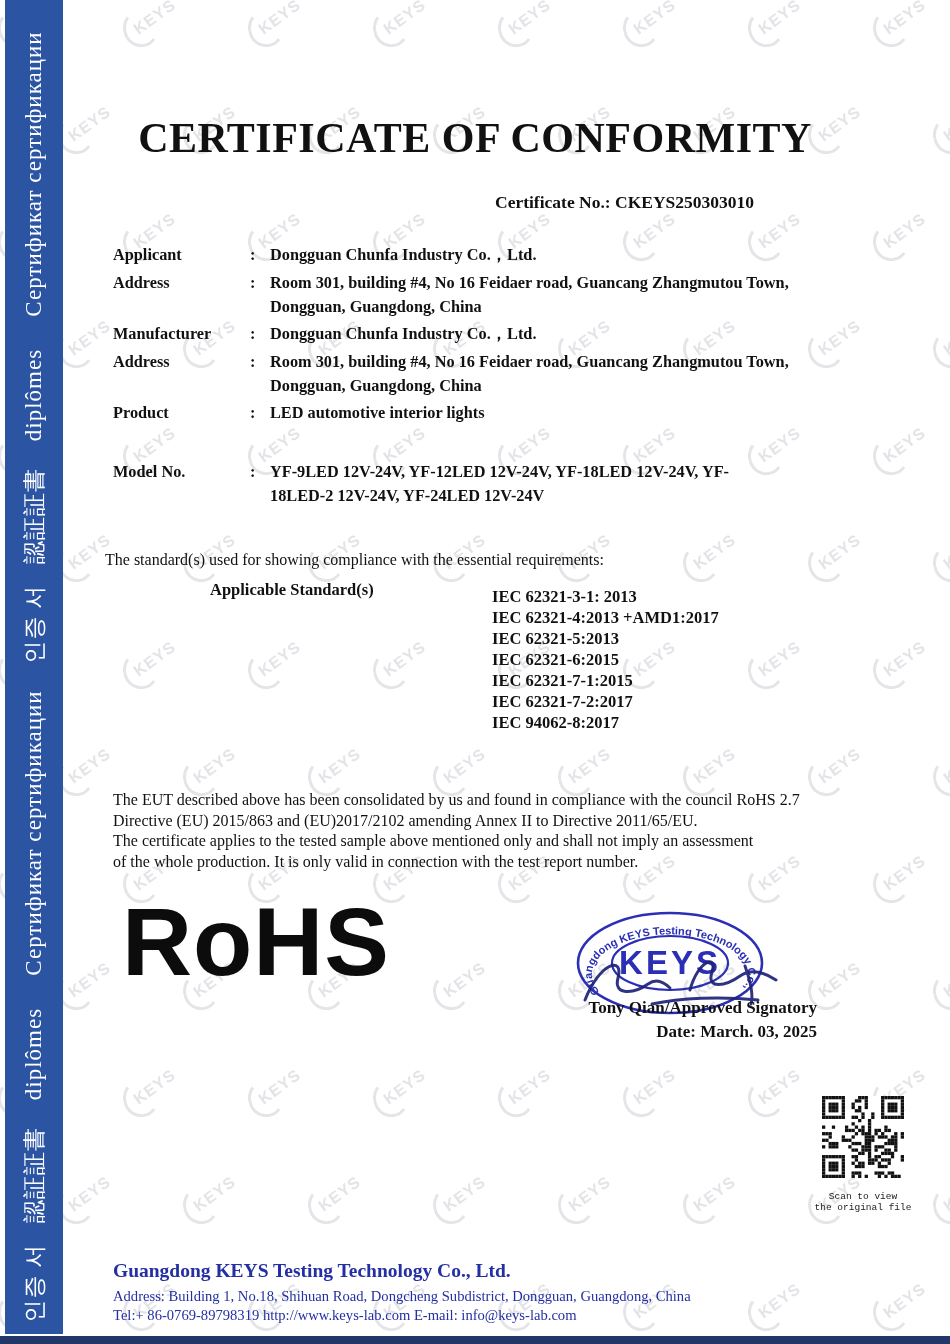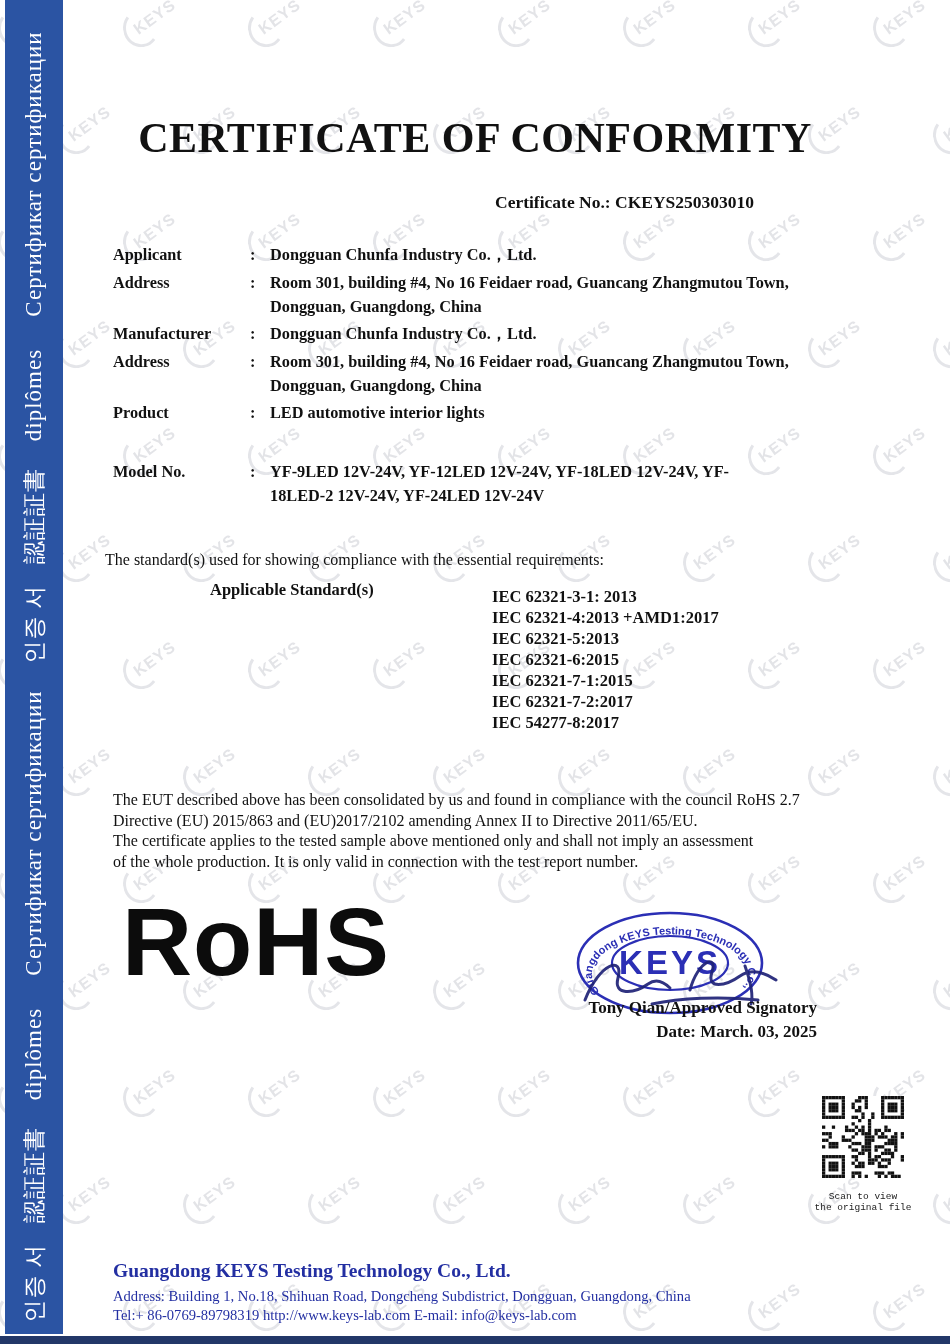--- a/index.html
+++ b/index.html
@@ -220,21 +220,21 @@
 
     <div class="std-intro">The standard(s) used for showing compliance with the essential requirements:</div>
     <div class="std-label">Applicable Standard(s)</div>
     <div class="std-list">
       <div>IEC 62321-3-1: 2013</div>
       <div>IEC 62321-4:2013 +AMD1:2017</div>
       <div>IEC 62321-5:2013</div>
       <div>IEC 62321-6:2015</div>
       <div>IEC 62321-7-1:2015</div>
       <div>IEC 62321-7-2:2017</div>
-      <div>IEC 54277-8:2017</div>
+      <div>IEC 94062-8:2017</div>
     </div>
 
     <div class="statement">
       <div>The EUT described above has been consolidated by us and found in compliance with the council RoHS 2.7</div>
       <div>Directive (EU) 2015/863 and (EU)2017/2102 amending Annex II to Directive 2011/65/EU.</div>
       <div>The certificate applies to the tested sample above mentioned only and shall not imply an assessment</div>
       <div>of the whole production. It is only valid in connection with the test report number.</div>
     </div>
 
     <div class="rohs">RoHS</div>

